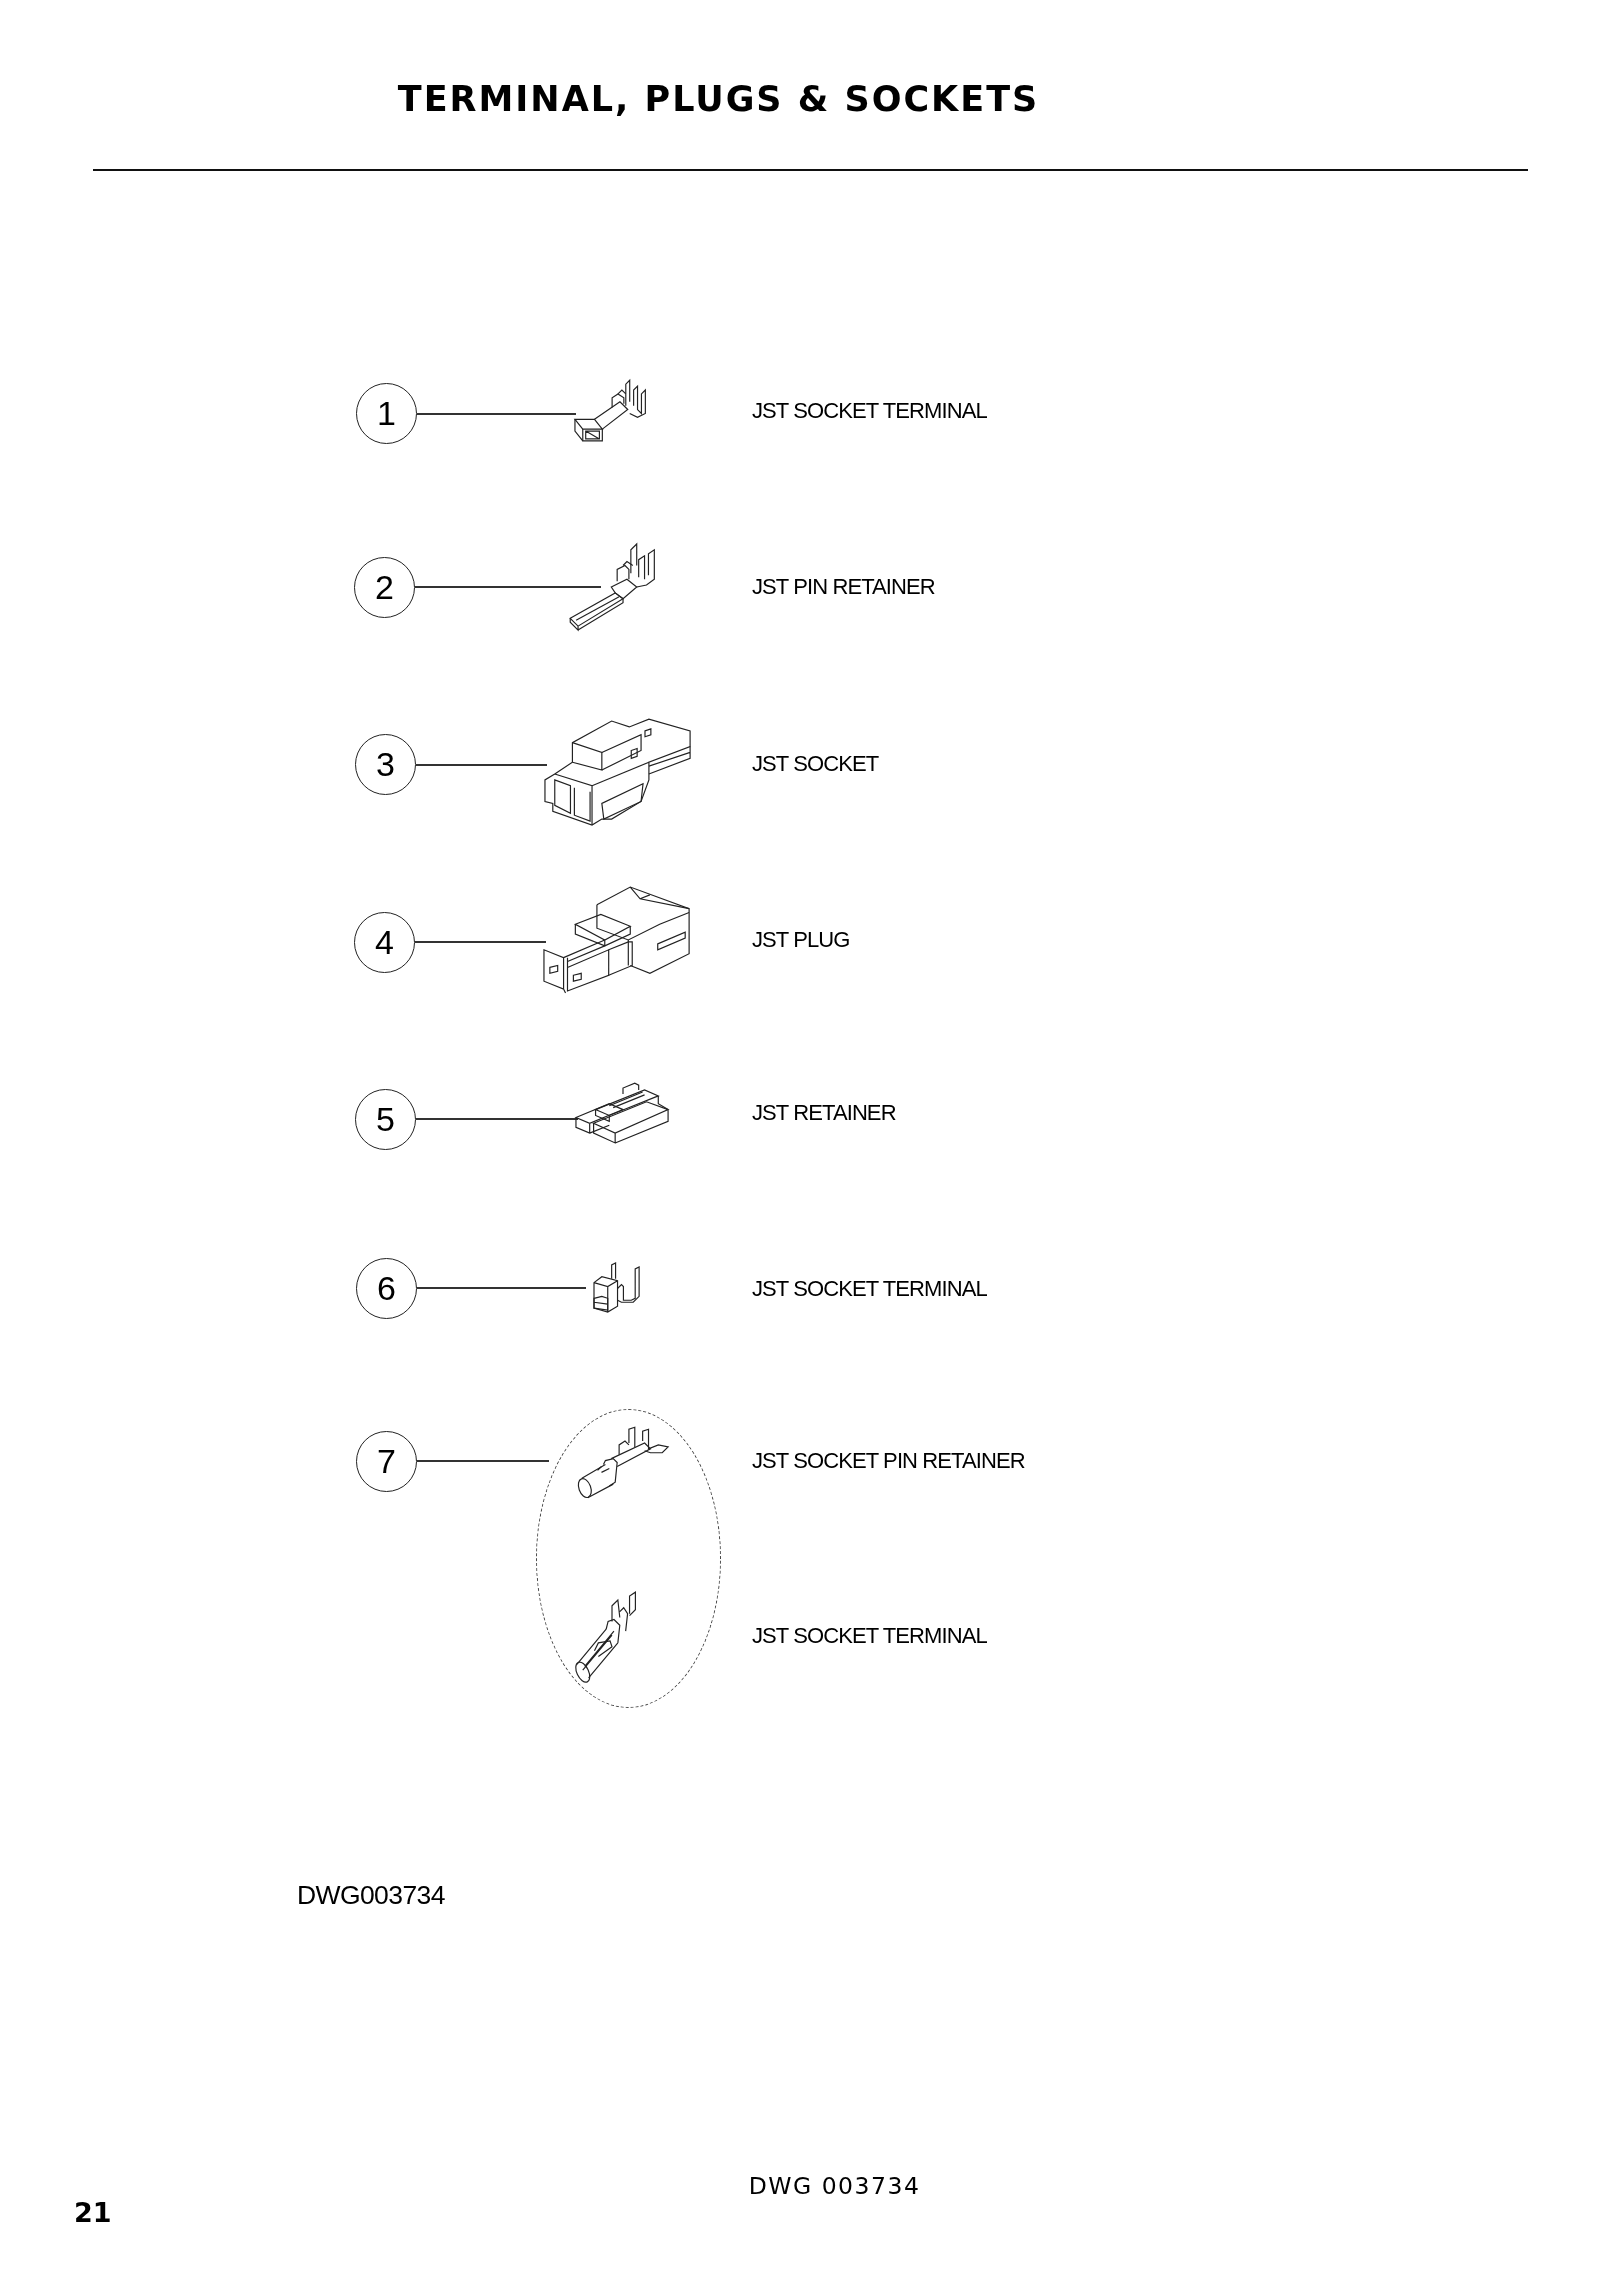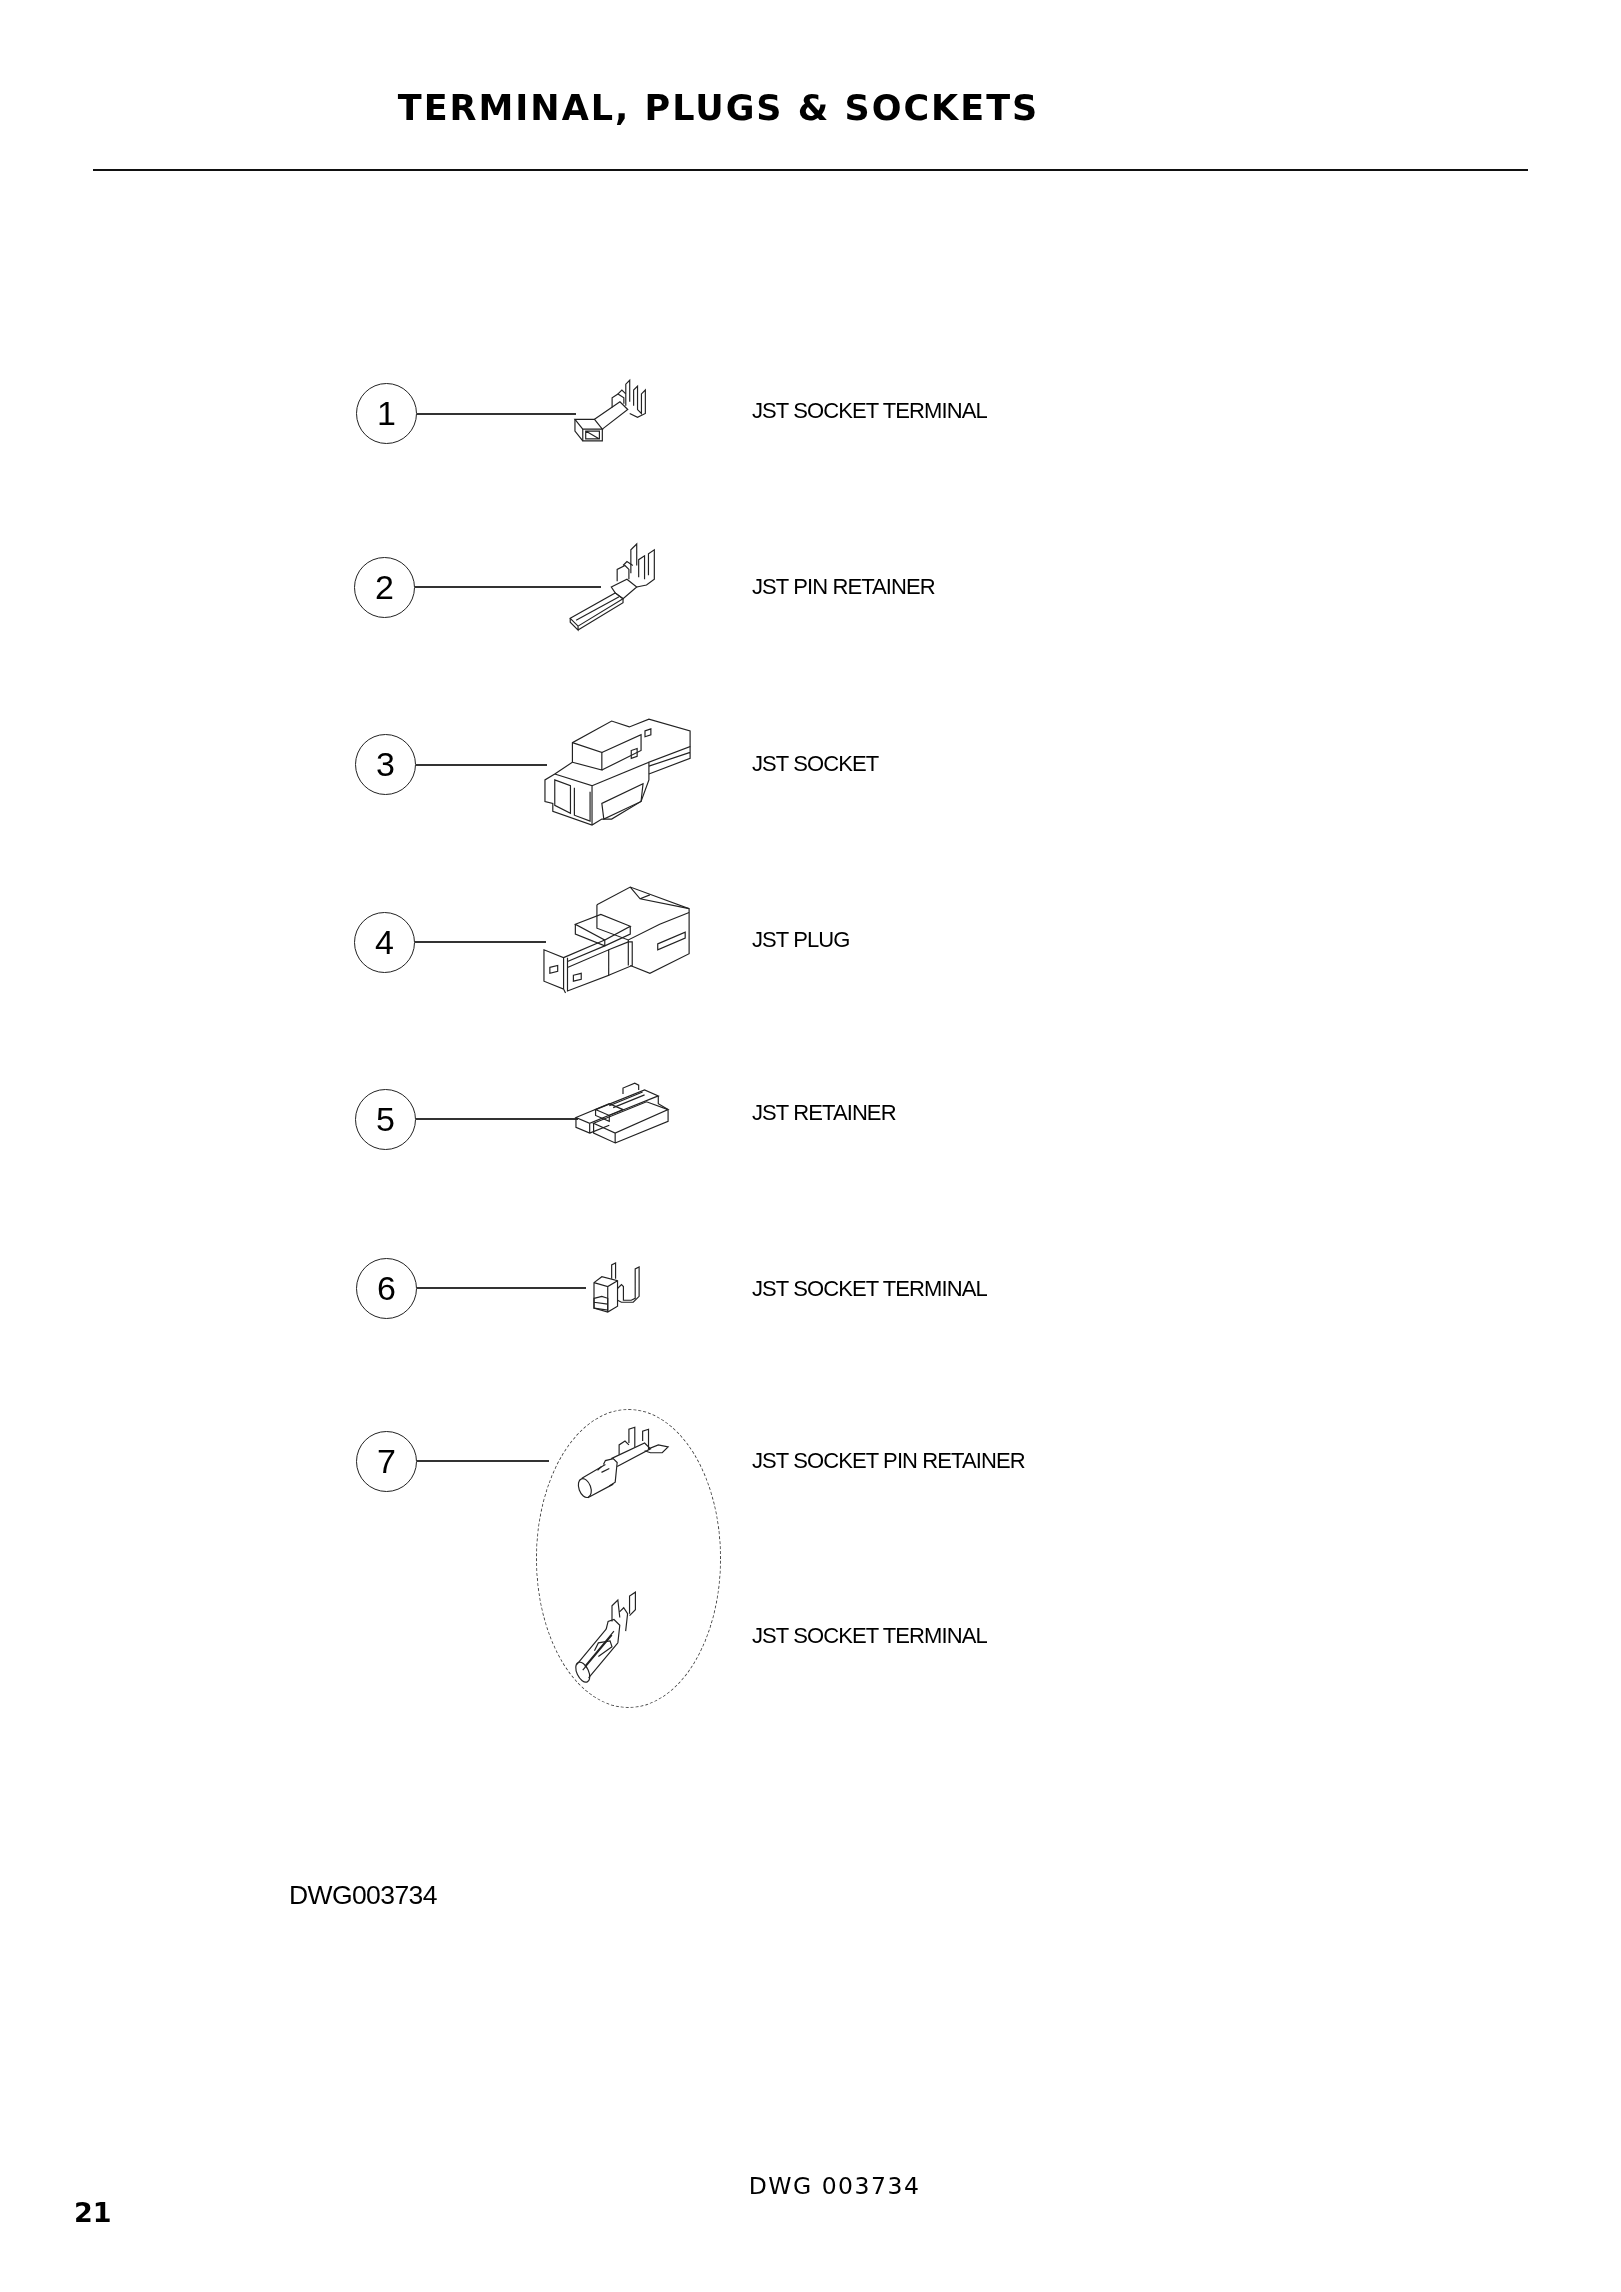--- a/index.html
+++ b/index.html
@@ -1,34 +1,34 @@
 <!DOCTYPE html>
 <html><head>
 <meta charset="utf-8">
 <style>
   html, body { margin: 0; padding: 0; background: #ffffff; }
   body { width: 1621px; height: 2293px; position: relative; overflow: hidden; font-family: "Liberation Sans", sans-serif; color: #000; }
   .title {
-    position: absolute; left: 0; width: 1437px; top: 87px; text-align: center;
+    position: absolute; left: 0; width: 1437px; top: 78px; text-align: center;
     font-family: "DejaVu Sans", sans-serif; font-weight: bold; font-size: 35px; letter-spacing: 2px; line-height: 43px;
   }
   .rule { position: absolute; left: 93px; width: 1435px; top: 169px; height: 2px; background: #111; }
   .callout {
     position: absolute; width: 61px; height: 61px; border: 1.5px solid #222; border-radius: 50%;
     box-sizing: border-box; text-align: center; line-height: 59px;
     font-family: "Liberation Sans", sans-serif; font-size: 34px; background: #fff;
   }
   .leader { position: absolute; height: 1.5px; background: #333; }
   .label {
     position: absolute; left: 752px; font-family: "Liberation Sans", sans-serif; font-size: 22px;
     letter-spacing: -0.9px; line-height: 29px; white-space: nowrap;
   }
   .part { position: absolute; }
   .part svg { display: block; overflow: visible; }
-  .drawing-id { position: absolute; left: 289px; top: 1881px; font-family: "Liberation Sans", sans-serif; font-size: 26.5px; letter-spacing: -0.6px; line-height: 29px; }
+  .drawing-id { position: absolute; left: 297px; top: 1881px; font-family: "Liberation Sans", sans-serif; font-size: 26.5px; letter-spacing: -0.6px; line-height: 29px; }
   .footer-dwg { position: absolute; left: 0; width: 1621px; text-align: center; top: 2172px; font-family: "DejaVu Sans", sans-serif; font-size: 23.5px; letter-spacing: 1.5px; line-height: 29px; font-weight: 500; margin-left: 24px; }
   .page-num { position: absolute; left: 74px; top: 2197px; font-family: "DejaVu Sans", sans-serif; font-weight: bold; font-size: 27px; line-height: 31px; }
   .group-ellipse { position: absolute; left: 536px; top: 1409px; width: 185px; height: 299px; border: 1.5px dashed #444; border-radius: 50%; box-sizing: border-box; }
 </style>
 </head>
 <body>
 
 <div class="title">TERMINAL, PLUGS &amp; SOCKETS</div>
 <div class="rule"></div>
 

